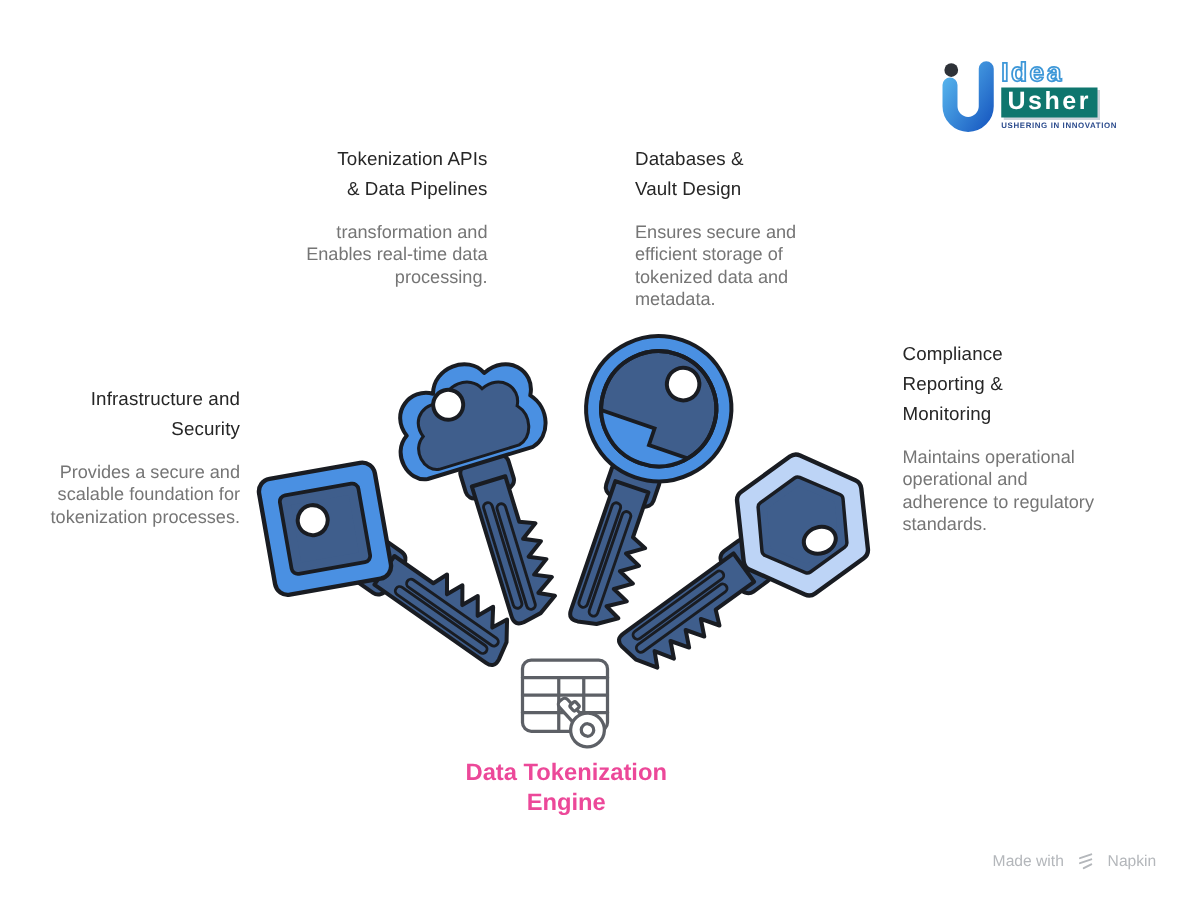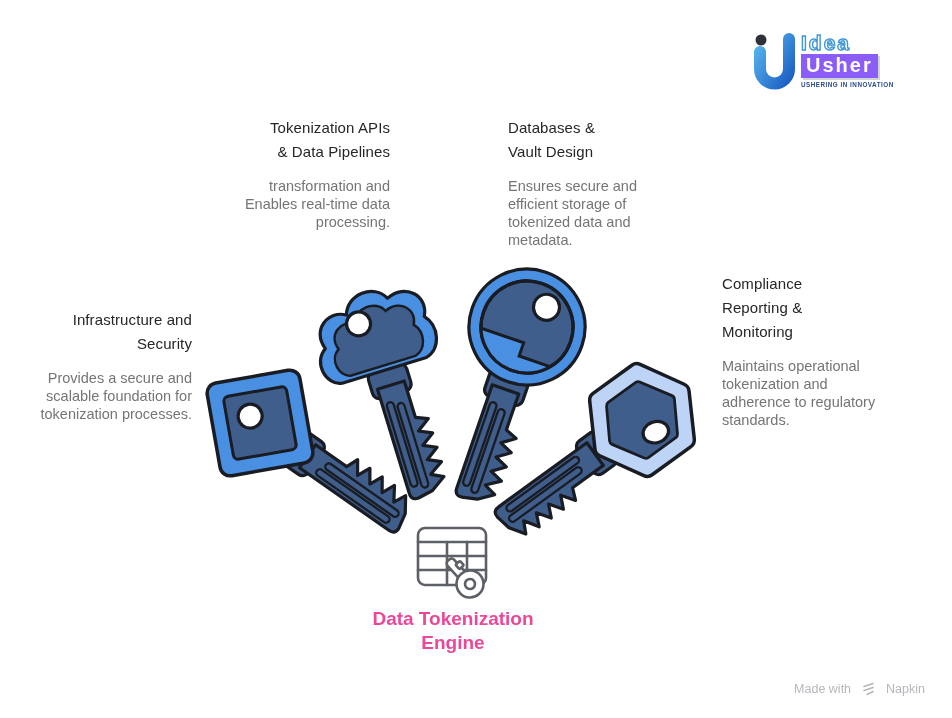--- a/index.html
+++ b/index.html
@@ -36,29 +36,29 @@
   .ol{fill:none;stroke:#191c22;stroke-width:3.2;}
   .hole{fill:#ffffff;stroke:#191c22;stroke-width:3.2;}
   .d1,.d2,.d1h,.d2h{fill:#191c22;stroke:#191c22;stroke-linejoin:round;}
   .d1{stroke-width:24;} .d2{stroke-width:13;} .d1h{stroke-width:20;} .d2h{stroke-width:11;}
   .b1{fill:#4a90e2;stroke:#4a90e2;stroke-width:17;stroke-linejoin:round;}
   .s2{fill:#3f5e8c;stroke:#3f5e8c;stroke-width:7;stroke-linejoin:round;}
   .p1{fill:#bdd4f6;stroke:#bdd4f6;stroke-width:13;stroke-linejoin:round;}
   .s2h{fill:#3f5e8c;stroke:#3f5e8c;stroke-width:5.5;stroke-linejoin:round;}
 
   
-  .logo{position:absolute;left:752px;top:32px;display:flex;align-items:flex-start;}
+  .logo{position:absolute;left:752px;top:48px;display:flex;align-items:flex-start;}
   .logo-text{margin-left:3px;}
   .logo-idea{
     font-size:21px;line-height:22px;font-weight:700;letter-spacing:2px;color:#ffffff;
     -webkit-text-stroke:1.4px #3d97d8;
   }
   .logo-usher{
     display:inline-block;font-size:20px;line-height:20px;font-weight:700;letter-spacing:2px;
-    color:#ffffff;background:#8b5cf6;padding:1px 5px 3px;box-shadow:2px 2px 0 #ced3da;
+    color:#ffffff;background:#0f766e;padding:1px 5px 3px;box-shadow:2px 2px 0 #ced3da;
   }
   .logo-tagline{
     margin-top:3px;font-size:6.3px;font-weight:700;letter-spacing:.08em;color:#2a4a8c;white-space:nowrap;
   }
 
   
   .made-with{
     position:absolute;right:27px;top:682px;display:flex;align-items:center;gap:11px;
     font-size:12.5px;color:#b4b7bb;text-decoration:none;justify-content:center;
   }
@@ -124,21 +124,21 @@
   </div>
 
   <div class="tb align-left" id="block-compliance">
     <h3 class="title">
       <span class="ln">Compliance</span>
       <span class="ln">Reporting &amp;</span>
       <span class="ln">Monitoring</span>
     </h3>
     <p class="body">
       <span class="ln">Maintains operational</span>
-      <span class="ln">tokenization and</span>
+      <span class="ln">operational and</span>
       <span class="ln">adherence to regulatory</span>
       <span class="ln">standards.</span>
     </p>
   </div>
 
   <svg class="keys-svg" width="550" height="330" viewBox="0 0 550 330">
     <defs>
       <g id="shaft">
         <path class="st" d="M-14 58 L-14 167 Q-14 175 -6 174 L9 171 L24 161 L12 155 L26 146 L13 140 L26 131 L13 125 L26 116 L13 110 L26 101 L14 96 L14 58 Z"></path>
         <rect class="rg" x="-10" y="74" width="7" height="88" rx="3.5"></rect>

